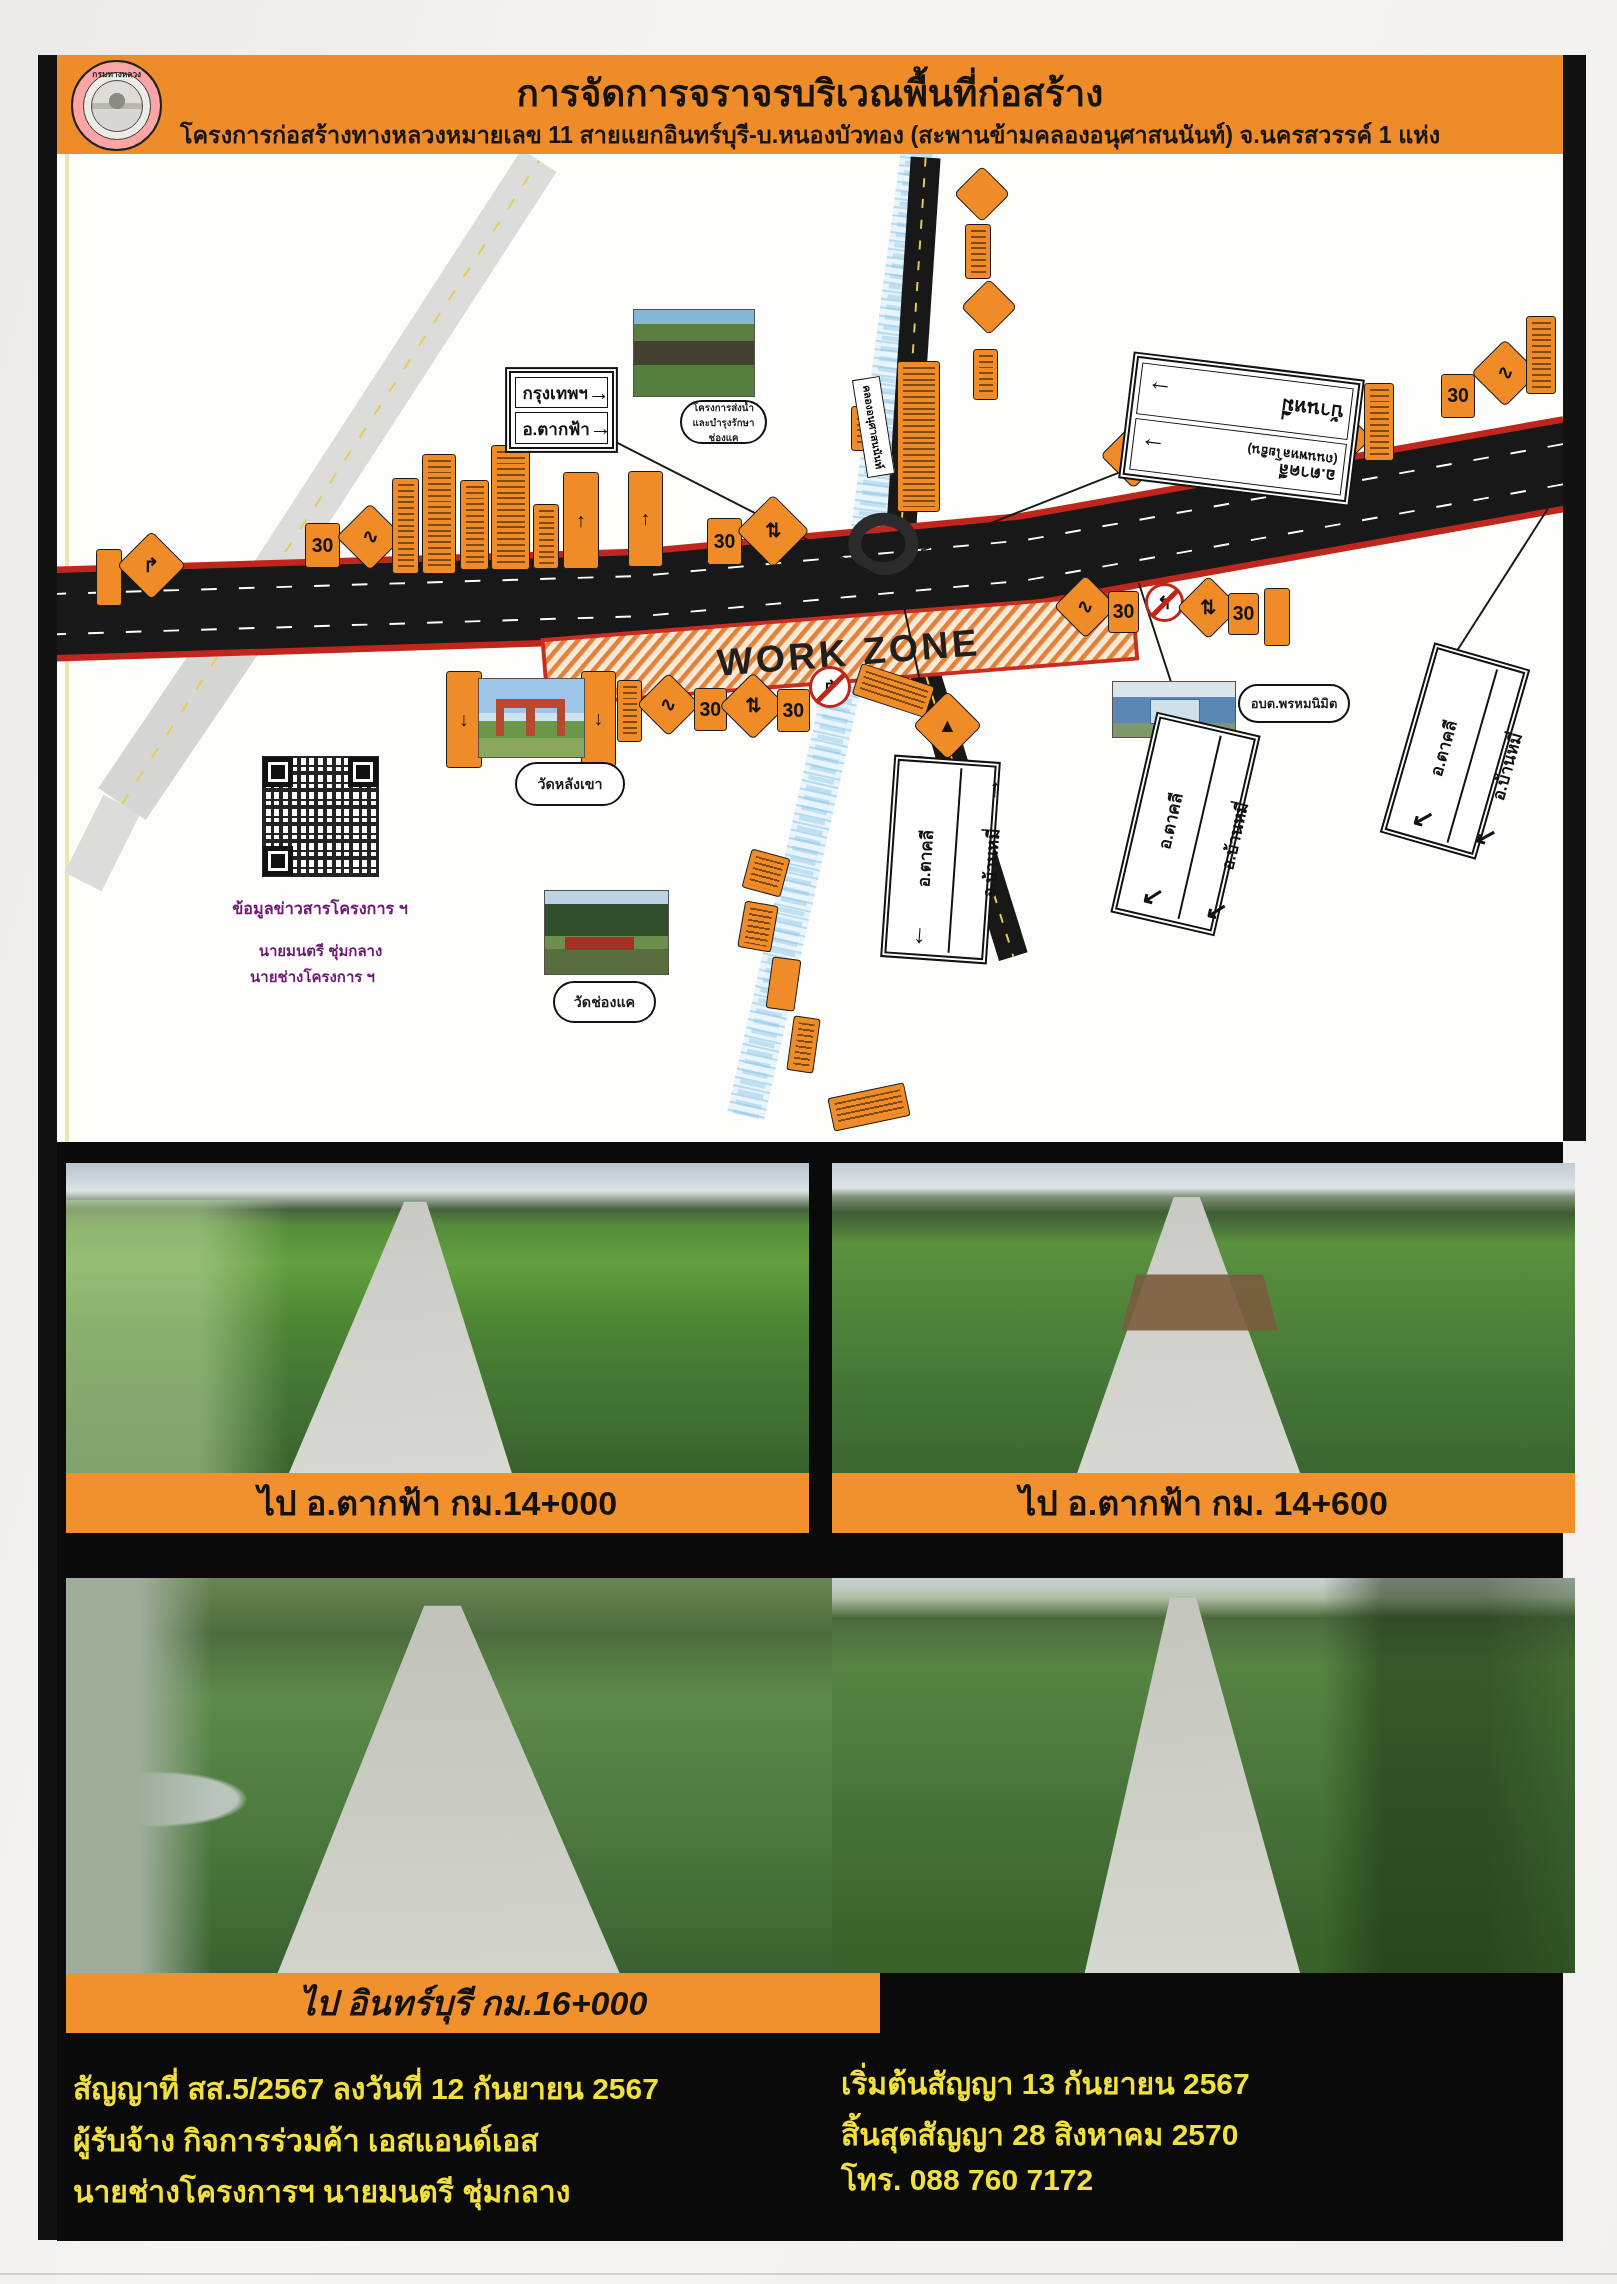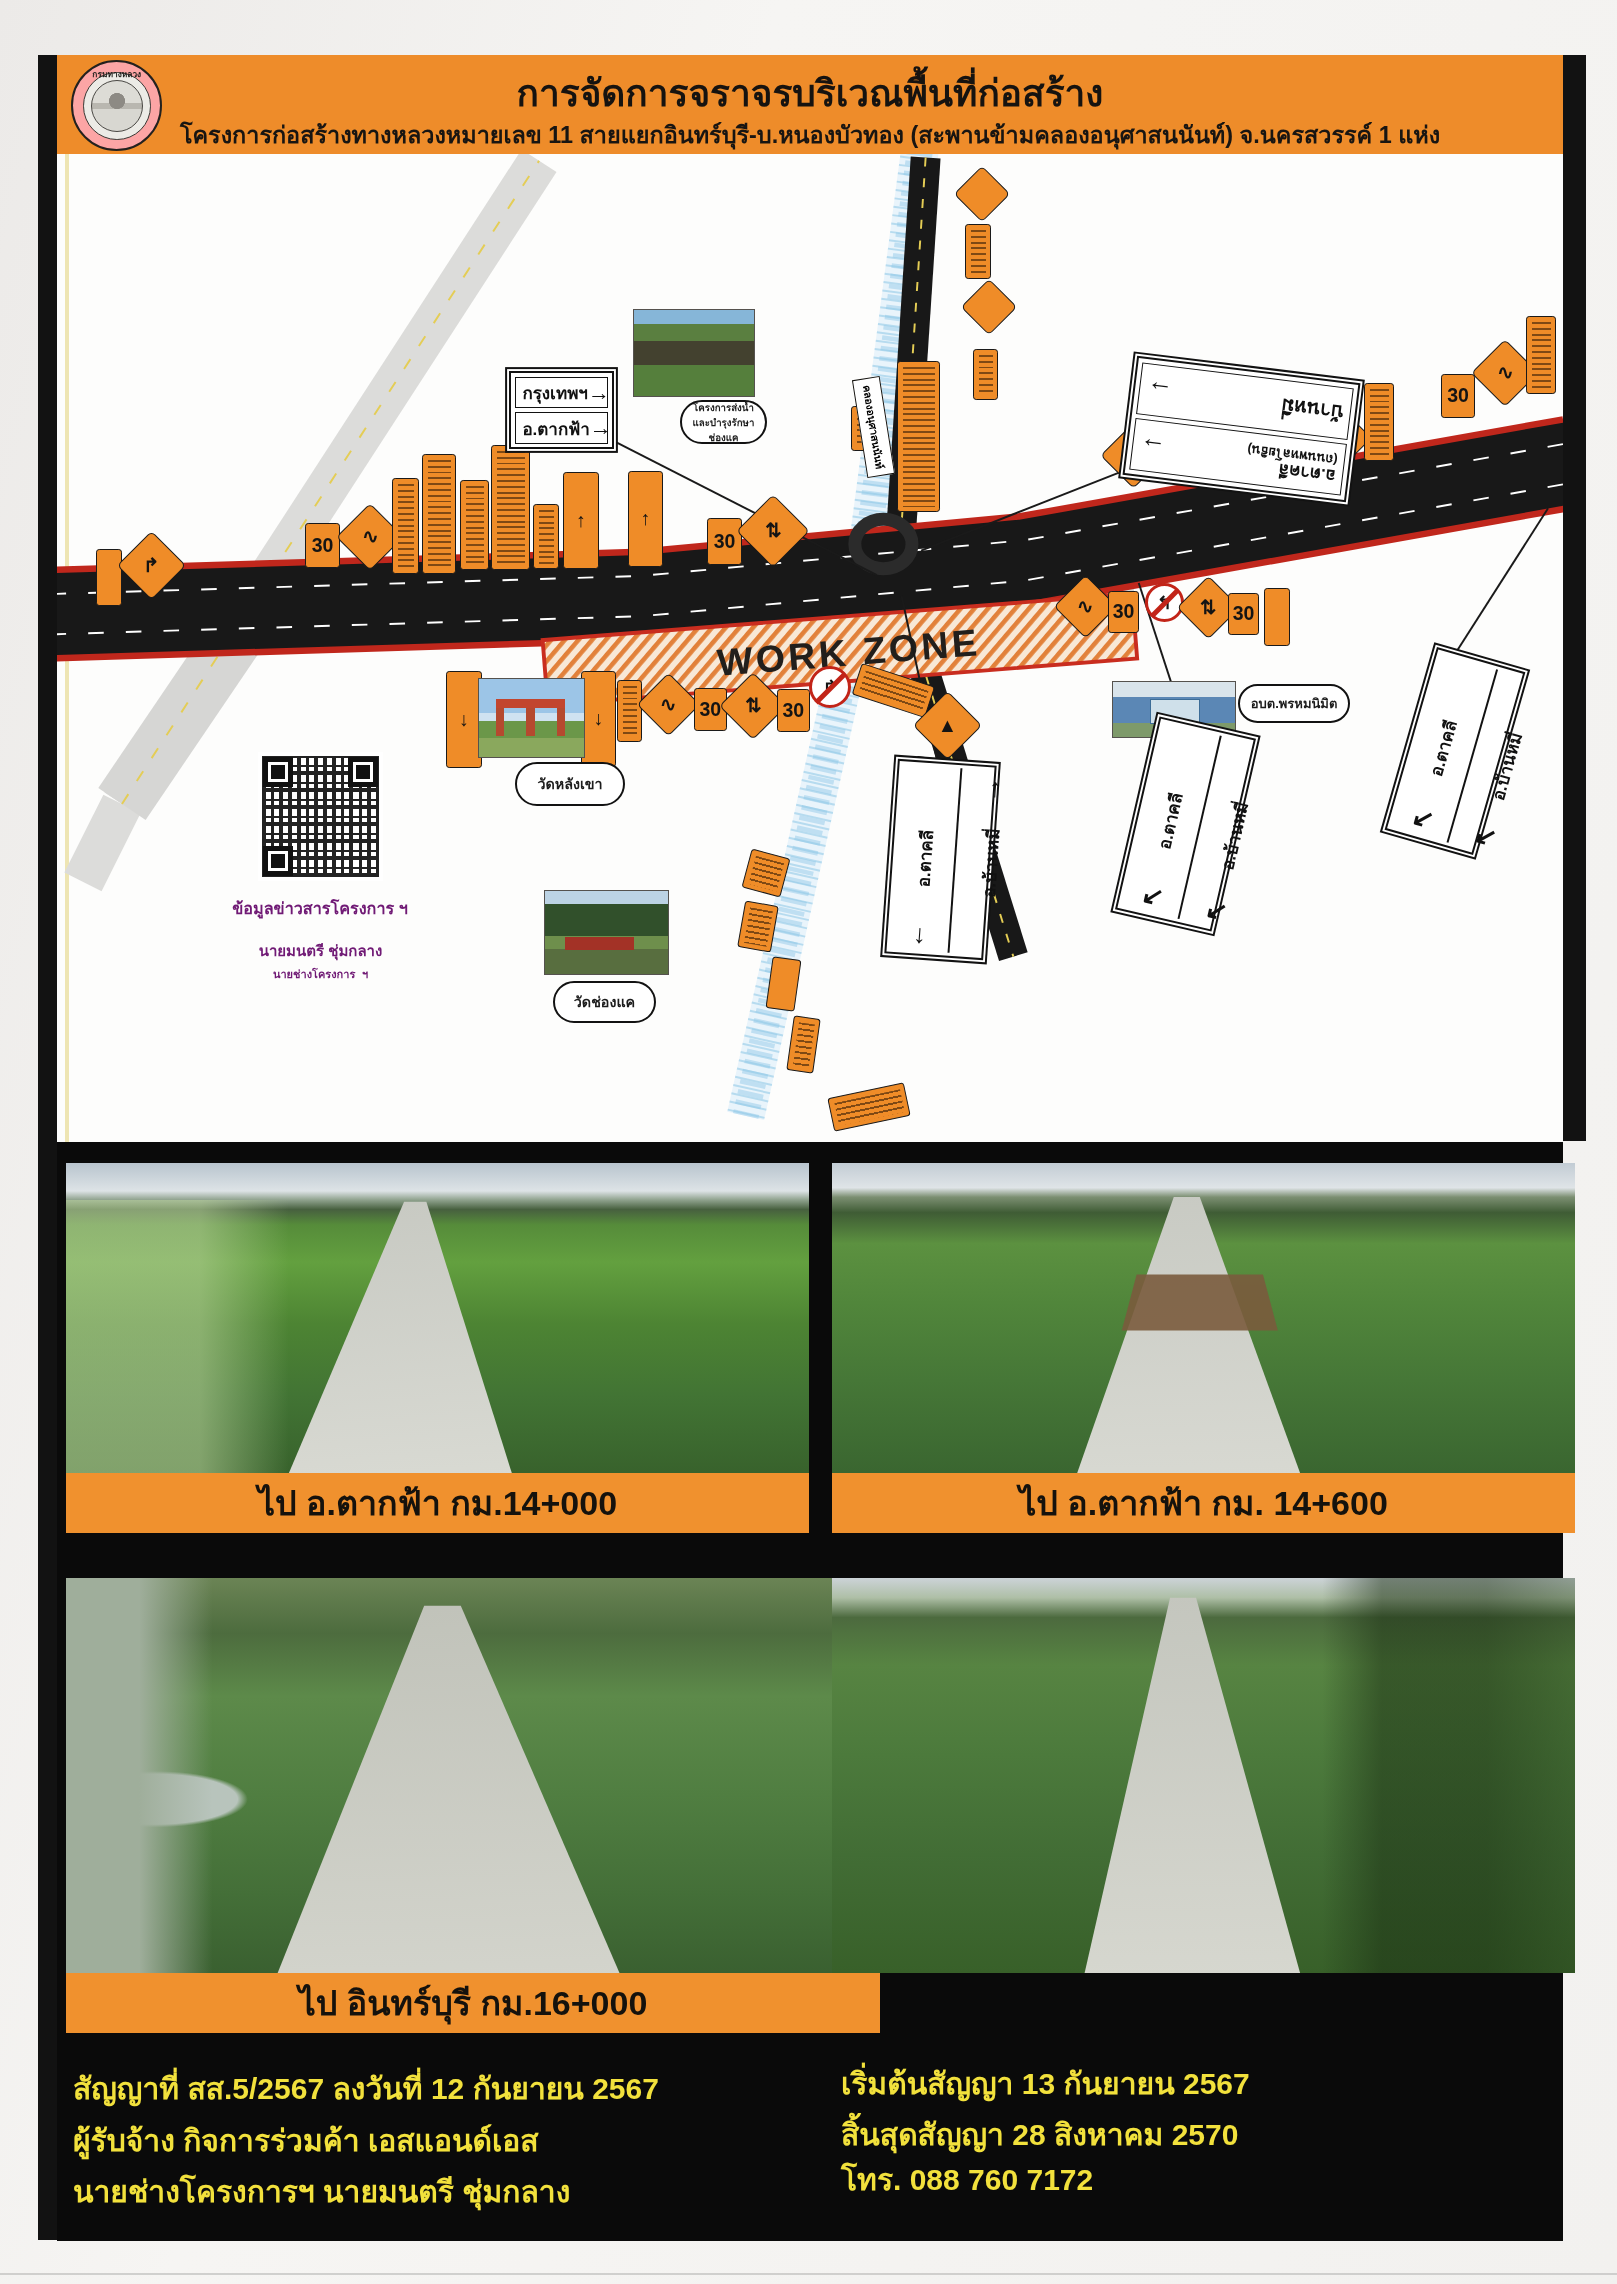--- a/index.html
+++ b/index.html
@@ -359,38 +359,38 @@
     <div class="abs canal-label">คลองอนุศาสนนันท์</div>
 
     <div class="abs qr">
       <div class="qr-noise"></div>
       <div class="qr-f" style="left:5.2px;top:5.2px;"></div>
       <div class="qr-f" style="right:5.2px;top:5.2px;"></div>
       <div class="qr-f" style="left:5.2px;bottom:5.2px;"></div>
     </div>
     <div class="map-cap" style="left:156px;top:741px;width:214px;text-align:center;font-size:16.2px;">ข้อมูลข่าวสารโครงการ ฯ</div>
     <div class="map-cap" style="left:166px;top:785px;width:195px;text-align:center;font-size:15px;">นายมนตรี  ชุ่มกลาง</div>
-    <div class="map-cap" style="left:166px;top:811px;width:195px;text-align:center;font-size:11px;font-family:Liberation Mono, monospace;">นายช่างโครงการ ฯ</div>
+    <div class="map-cap" style="left:158px;top:811px;width:195px;text-align:center;font-size:15px;">นายช่างโครงการ ฯ</div>
   </div>
 
   <div class="abs photos-bg"></div>
 
   <div class="abs photo" style="left:66px;top:1163px;width:743px;height:370px;">
     <div class="img">
         <div class="scene p1"></div>
       </div>
     <div class="cap">ไป อ.ตากฟ้า กม.14+000</div>
   </div>
   <div class="abs photo" style="left:832px;top:1163px;width:743px;height:370px;">
     <div class="img">
         <div class="scene p2"></div>
       </div>
     <div class="cap">ไป อ.ตากฟ้า กม. 14+600</div>
   </div>
-  <div class="abs photo" style="left:66px;top:1578px;width:814px;height:455px;">
+  <div class="abs photo" style="left:66px;top:1578px;width:814px;height:455px;font-style:italic;">
     <div class="img">
         <div class="scene p3"></div>
       </div>
     <div class="cap">ไป อินทร์บุรี กม.16+000</div>
   </div>
   <div class="abs photo" style="left:832px;top:1578px;width:743px;height:455px;">
     <div class="img">
         <div class="scene p4"></div>
       </div>
   </div>

